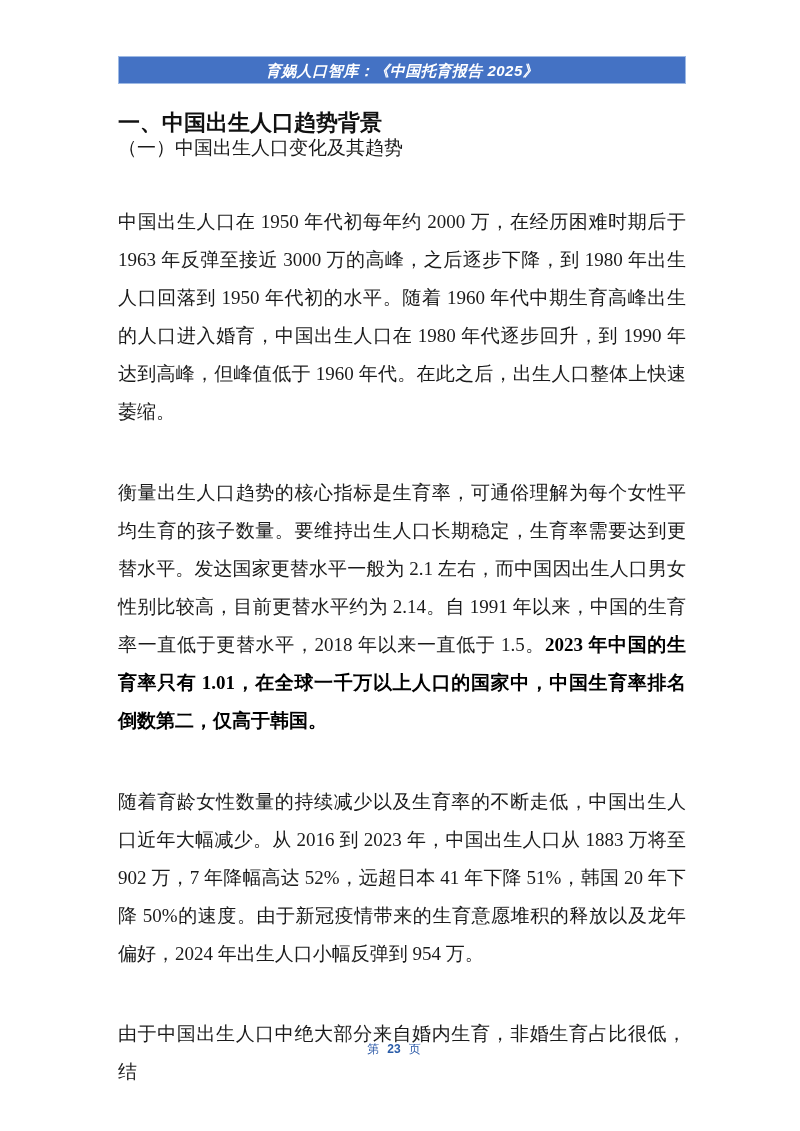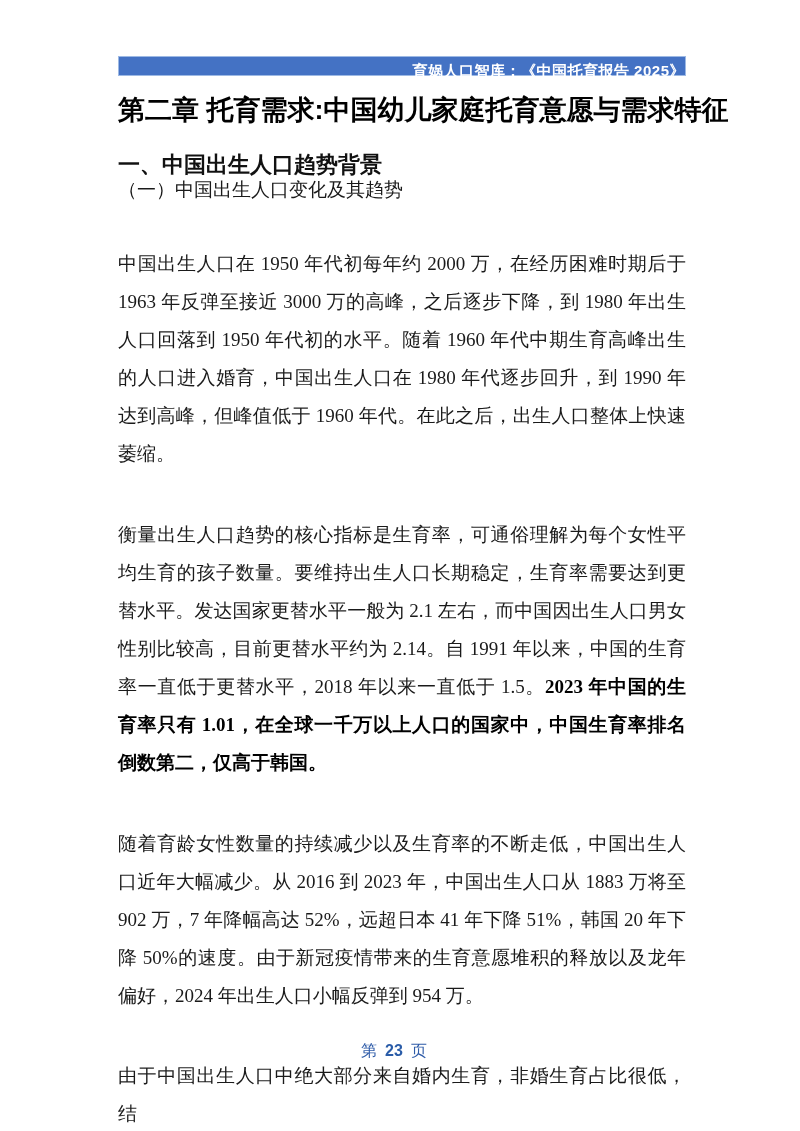--- a/index.html
+++ b/index.html
@@ -8,30 +8,31 @@
     font-family: "Liberation Serif", "DejaVu Serif", serif;
     color: #1a1a1a;
   }
   .page {
     width: 800px;
     height: 1131px;
     padding: 56px 114px 0 118px;
     position: relative;
   }
   .banner {
-    height: 20px;
+    height: 28px;
     line-height: 28px;
     background: #4472C4;
     border: 1px solid #9db9e4;
     color: #ffffff;
-    text-align: right;
+    text-align: center;
     font-family: "Liberation Sans", "DejaVu Sans", sans-serif;
     font-weight: 700;
     font-size: 15px;
     letter-spacing: 0.5px;
+    font-style: italic;
   }
   .chapter-title {
     margin-top: 18px;
     font-family: "Liberation Sans", "DejaVu Sans", sans-serif;
     font-weight: 700;
     font-size: 27px;
     line-height: 32px;
     color: #000000;
     white-space: nowrap;
     letter-spacing: 0px;
@@ -65,42 +66,41 @@
   .para.last {
     margin-top: 42px;
   }
   .footer {
     position: absolute;
     left: 0;
     right: 12px;
     top: 1041px;
     text-align: center;
     font-family: "Liberation Sans", "DejaVu Sans", sans-serif;
-    font-size: 16px;
+    font-size: 12px;
     color: #2E5BA8;
   }
   .footer .pg {
     display: inline-block;
     margin: 0 4px;
   }
   .footer .pg-num {
     font-weight: 700;
     color: #2A5CA8;
   }
 </style>
 </head>
 <body>
 
 <div class="page">
 
   <div class="banner">
     <span>育娲人口智库：《中国托育报告 2025》</span>
   </div>
 
-  <h1 class="chapter-title">第二章 托育需求:中国幼儿家庭托育意愿与需求特征</h1>
 
   <h2 class="section-heading">一、中国出生人口趋势背景</h2>
 
   <h3 class="subsection-heading">（一）中国出生人口变化及其趋势</h3>
 
   <p class="para">中国出生人口在 1950 年代初每年约 2000 万，在经历困难时期后于 1963 年反弹至接近 3000 万的高峰，之后逐步下降，到 1980 年出生人口回落到 1950 年代初的水平。随着 1960 年代中期生育高峰出生的人口进入婚育，中国出生人口在 1980 年代逐步回升，到 1990 年达到高峰，但峰值低于 1960 年代。在此之后，出生人口整体上快速萎缩。</p>
 
   <p class="para"><span>衡量出生人口趋势的核心指标是生育率，可通俗理解为每个女性平均生育的孩子数量。要维持出生人口长期稳定，生育率需要达到更替水平。发达国家更替水平一般为 2.1 左右，而中国因出生人口男女性别比较高，目前更替水平约为 2.14。自 1991 年以来，中国的生育率一直低于更替水平，2018 年以来一直低于 1.5。</span><span class="bold-run">2023 年中国的生育率只有 1.01，在全球一千万以上人口的国家中，中国生育率排名倒数第二，仅高于韩国。</span></p>
 
   <p class="para">随着育龄女性数量的持续减少以及生育率的不断走低，中国出生人口近年大幅减少。从 2016 到 2023 年，中国出生人口从 1883 万将至 902 万，7 年降幅高达 52%，远超日本 41 年下降 51%，韩国 20 年下降 50%的速度。由于新冠疫情带来的生育意愿堆积的释放以及龙年偏好，2024 年出生人口小幅反弹到 954 万。</p>

